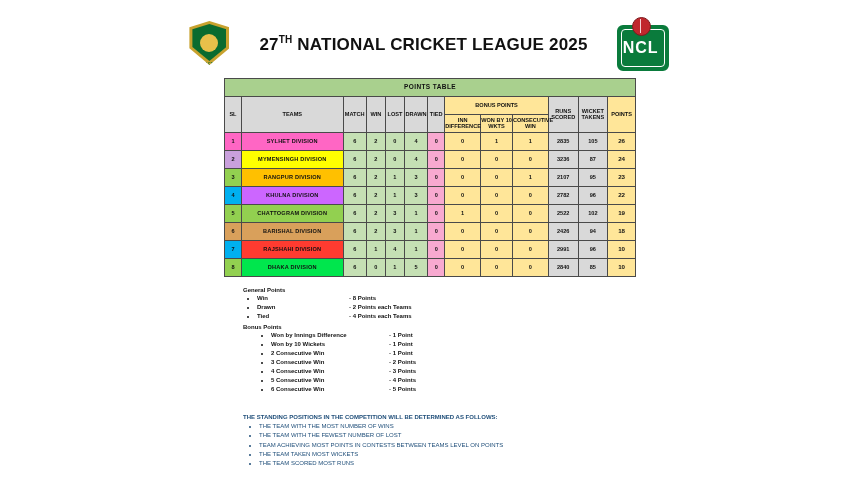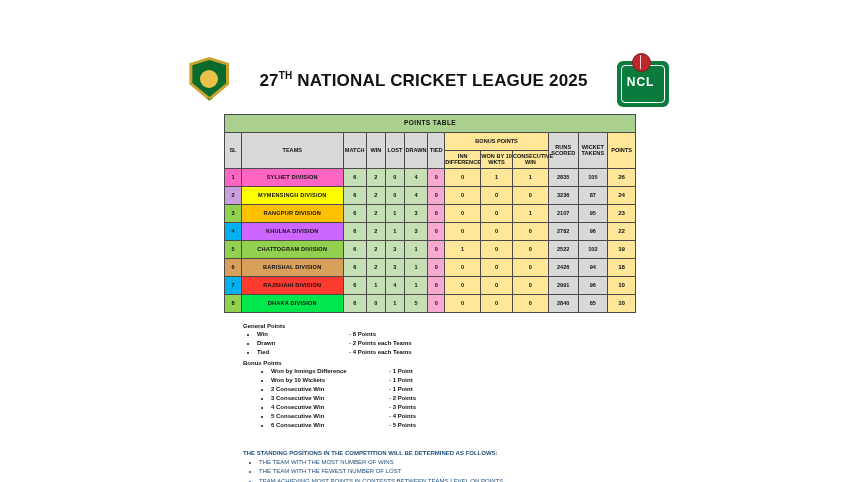--- a/index.html
+++ b/index.html
@@ -9,21 +9,21 @@
     font-family:"Liberation Sans", sans-serif;
     color:#111;
     overflow:hidden;
   }
   .page{position:relative;width:857px;height:482px;}
 
   
   .header{
     display:flex;align-items:center;justify-content:center;
     gap:26px;
-    padding-top:16px;height:56px;margin-top:36px;
+    padding-top:16px;height:56px;
   }
   .bcb-logo{width:44px;height:46px;position:relative;}
   .bcb-logo .shield{
     width:40px;height:44px;
     background:#c8a22e;
     clip-path:polygon(50% 0%,100% 14%,100% 62%,50% 100%,0% 62%,0% 14%);
     position:relative;
     display:flex;align-items:center;justify-content:center;
   }
   .bcb-logo .shield:before{
@@ -50,21 +50,21 @@
   .ncl-logo .plate{
     position:absolute;left:3px;top:6px;width:48px;height:42px;
     background:#0a7b3c;border:2px solid #0a7b3c;border-radius:6px;
   }
   .ncl-logo .plate:before{
     content:"";position:absolute;left:2px;top:2px;right:2px;bottom:2px;
     border:1px solid #ffffff;border-radius:4px;
   }
   .ncl-logo .ncl-txt{
     position:absolute;left:3px;top:20px;width:48px;text-align:center;
-    font-size:12px;font-weight:bold;color:#ffffff;letter-spacing:1px;
+    font-size:16px;font-weight:bold;color:#ffffff;letter-spacing:1px;
   }
   .ncl-logo .ball{
     position:absolute;left:18px;top:-2px;width:17px;height:17px;border-radius:50%;
     background:#c0272d;border:1px solid #7d1a1e;
   }
   .ncl-logo .ball:after{
     content:"";position:absolute;left:7px;top:1px;width:1px;height:14px;
     background:#ffffff;opacity:.8;
   }
 

